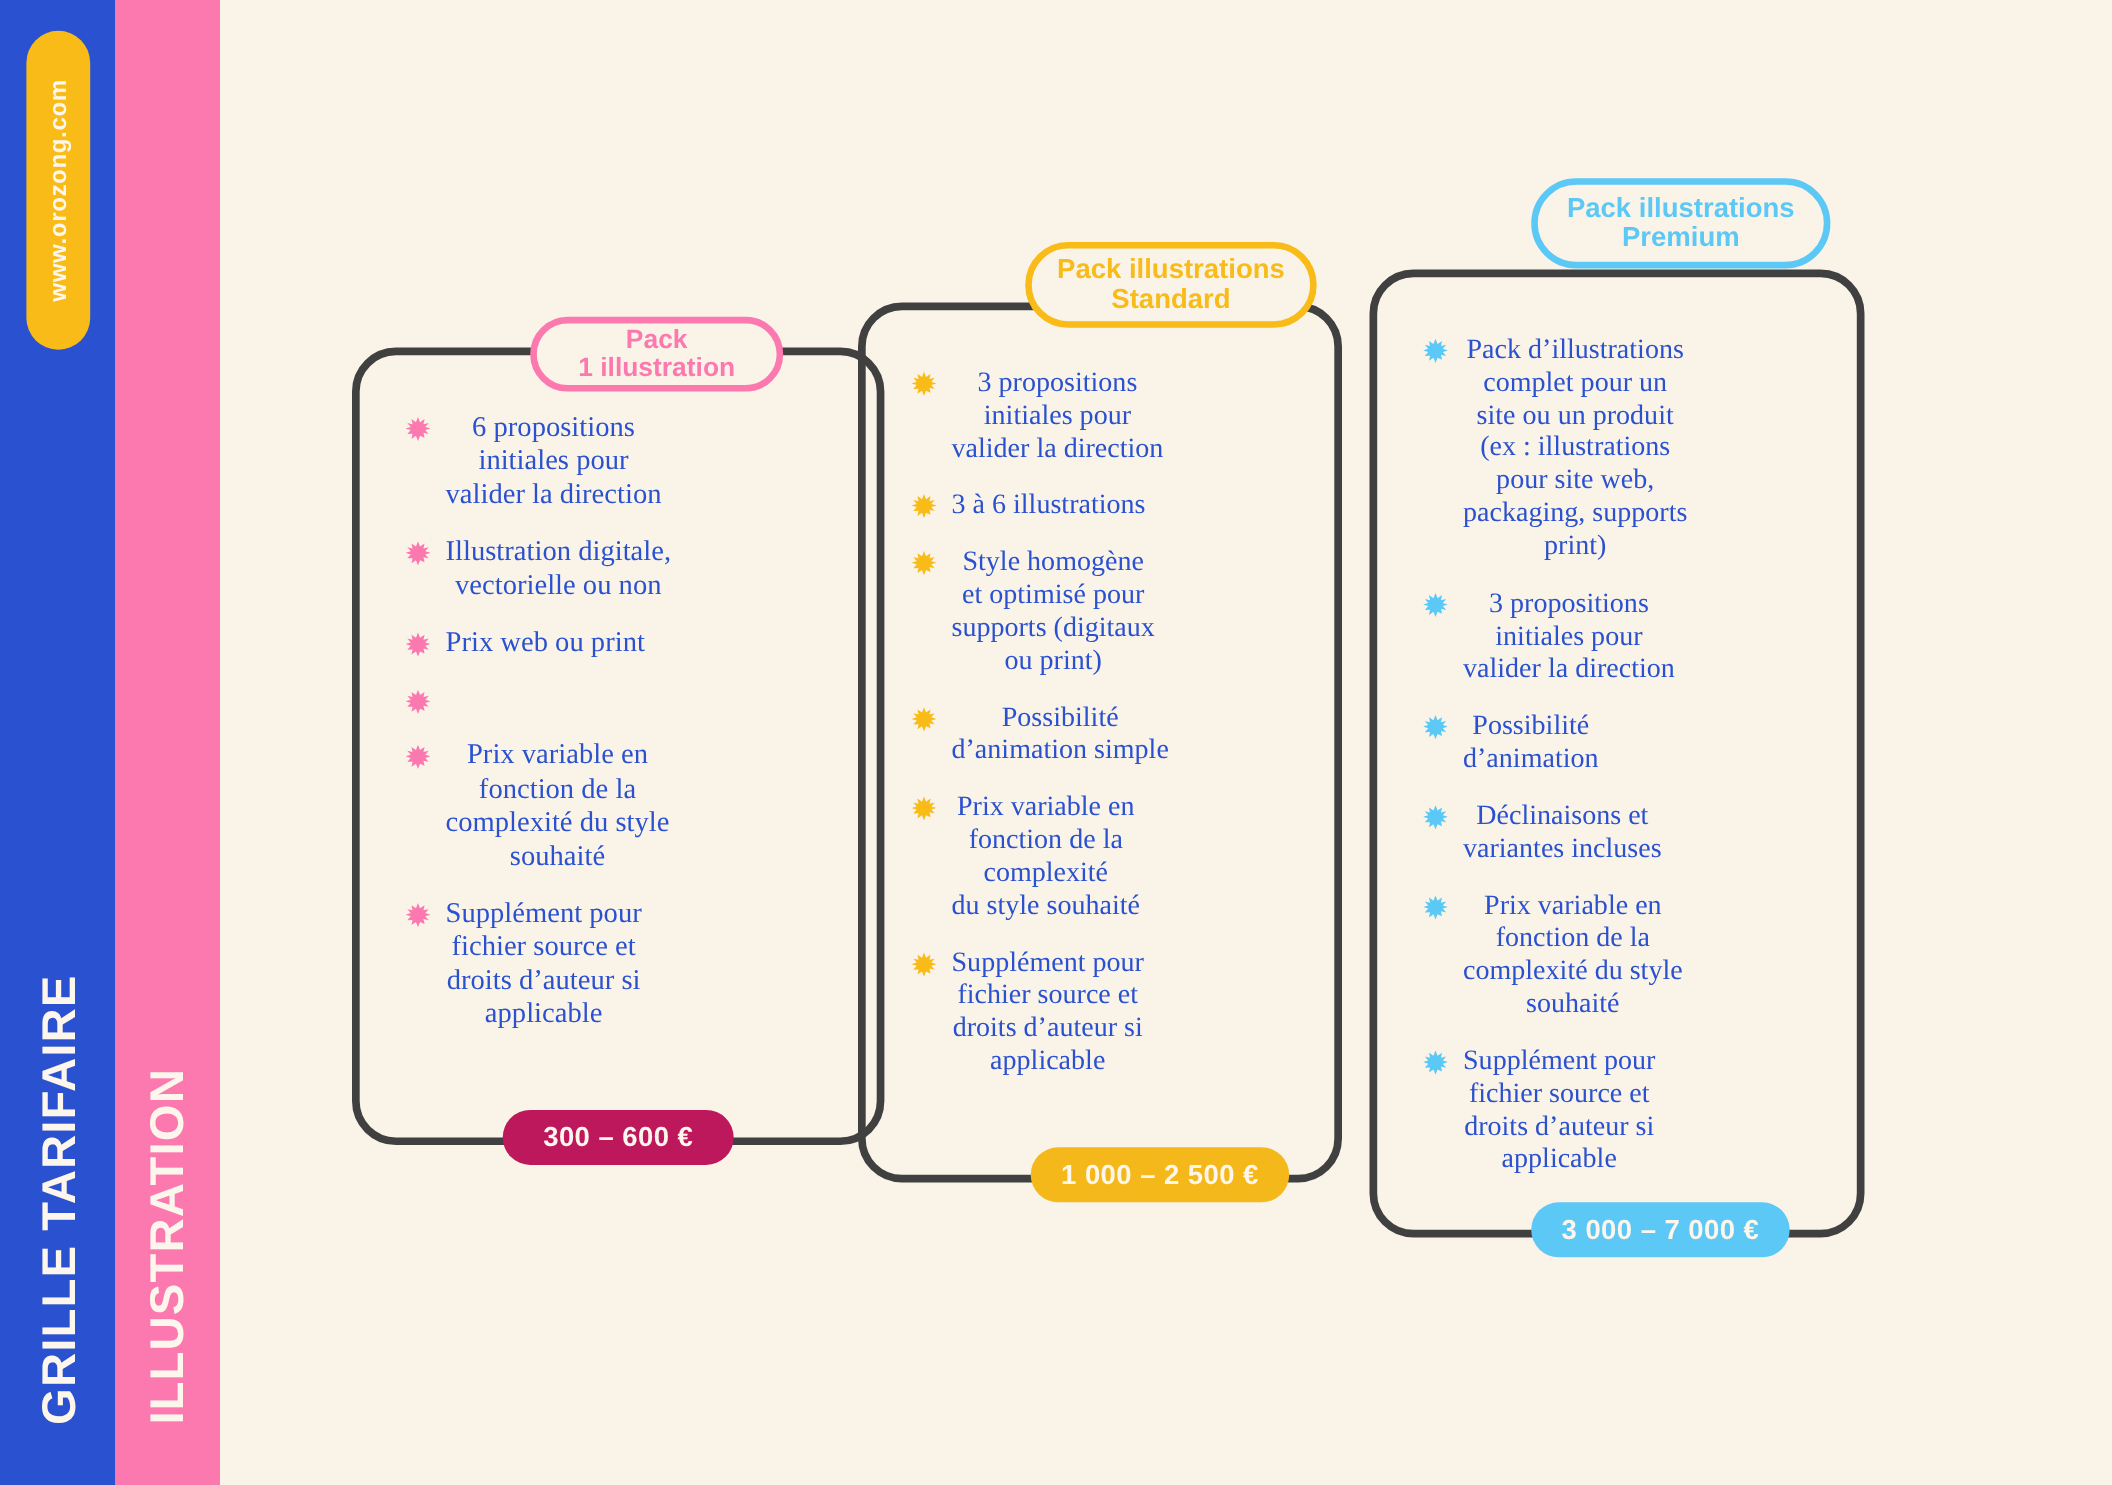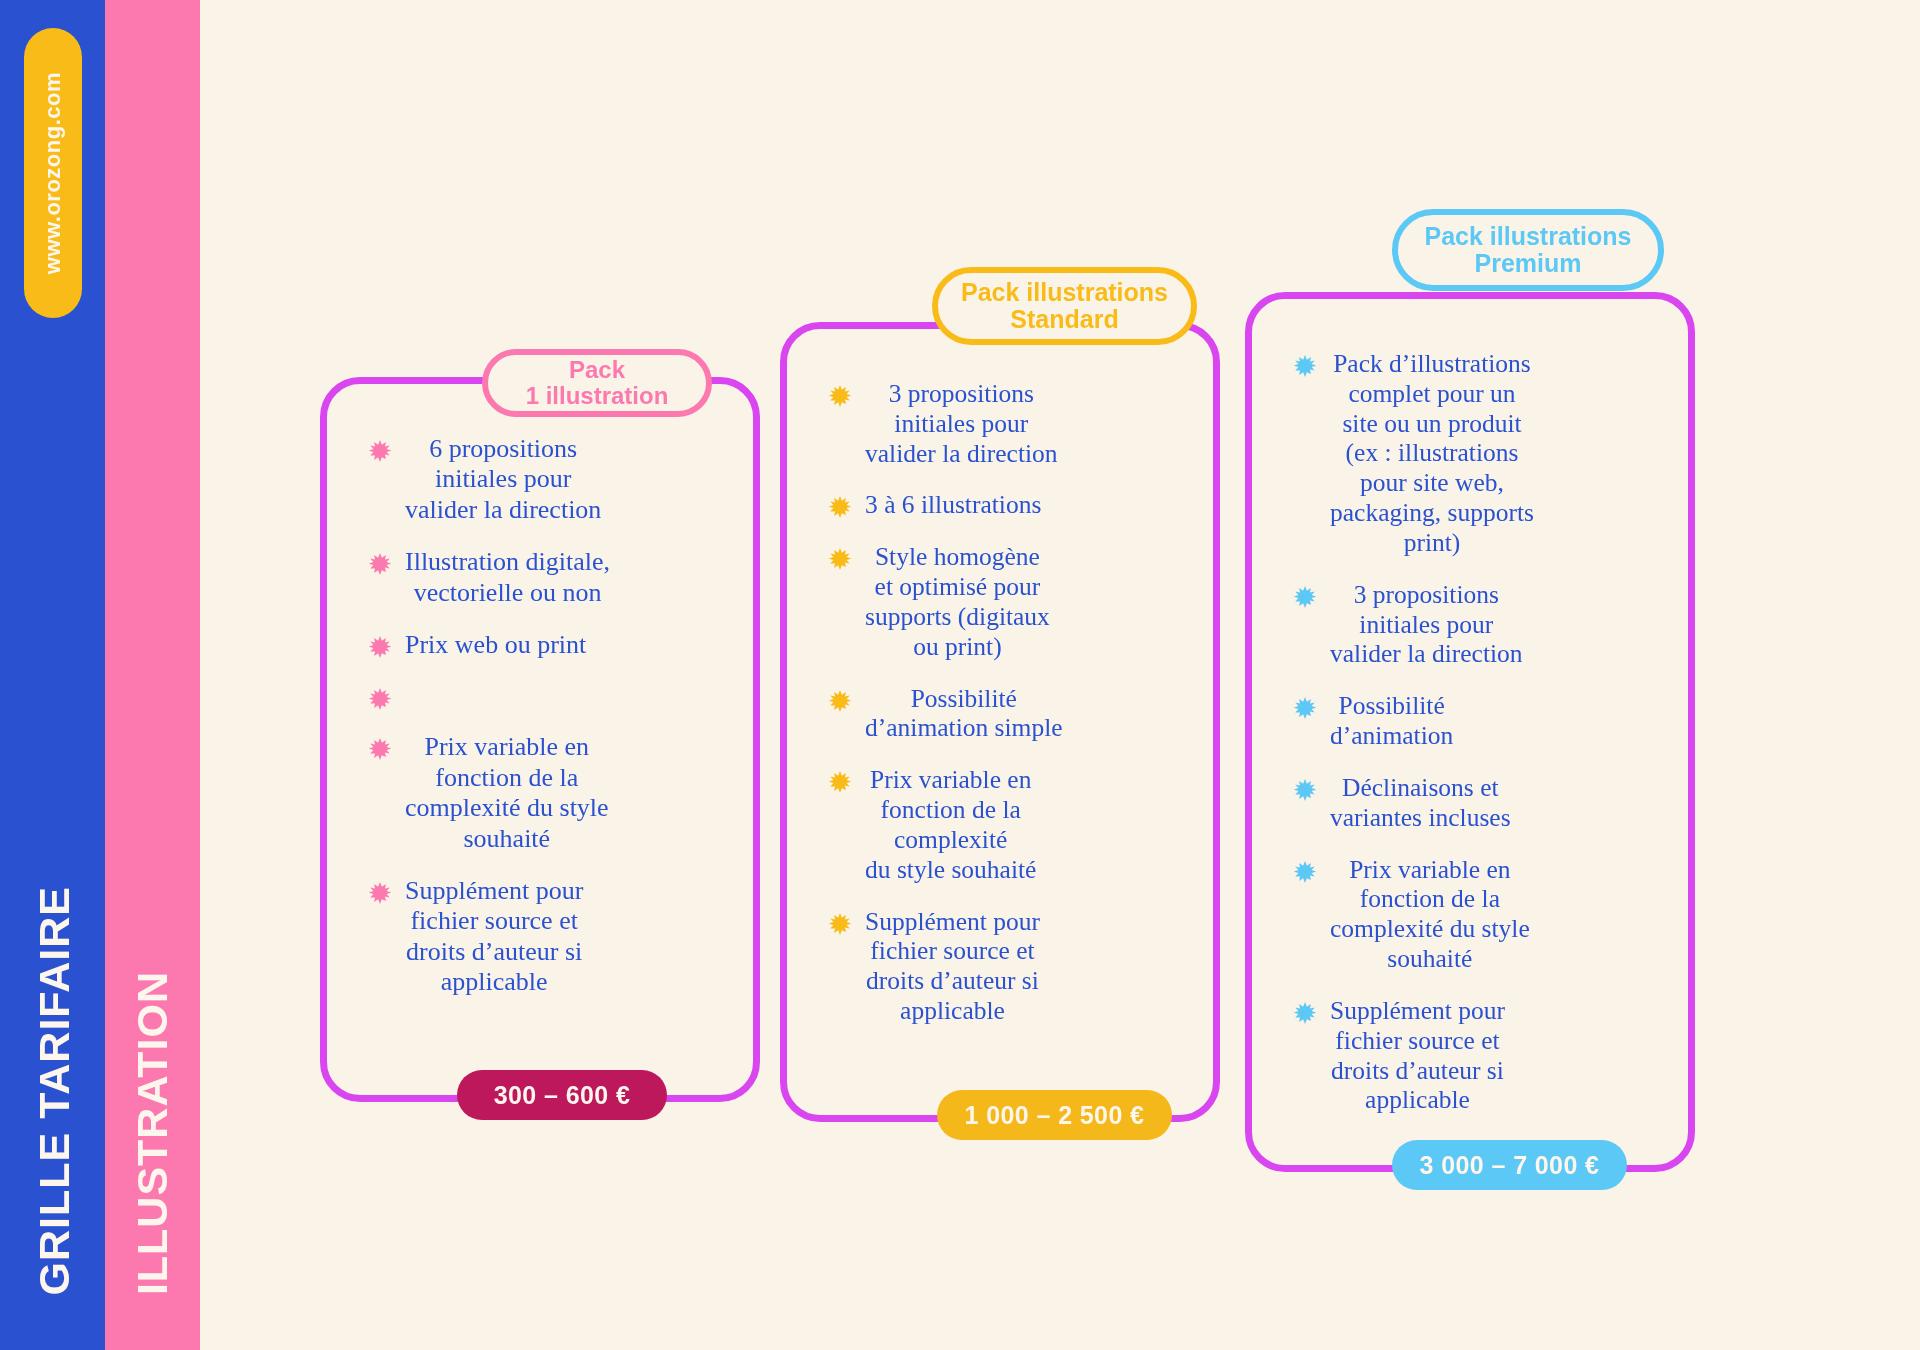--- a/index.html
+++ b/index.html
@@ -68,27 +68,26 @@
   }
 
   
   .board {
     position: absolute;
     left: 200px; top: 0;
     width: 1720px; height: 1350px;
   }
   .card {
     position: absolute;
-    border: 7px solid #d946ef;
+    border: 7px solid #404040;
     border-radius: 40px;
     background: transparent;
     box-sizing: border-box;
-    margin-top: 47px;
-  }
-  .card-1 { left: 120px;  top: 330px;  width: 440px; height: 725px; }
+  }
+  .card-1 { left: 120px;  top: 316px;  width: 484px; height: 725px; }
   .card-2 { left: 580px;  top: 275px;  width: 440px; height: 800px; }
   .card-3 { left: 1045px; top: 245px;  width: 450px; height: 880px; }
 
   .card-header {
     position: absolute;
     box-sizing: border-box;
     border-radius: 45px;
     background: #faf3e8;
     border: 6px solid;
     display: flex;

